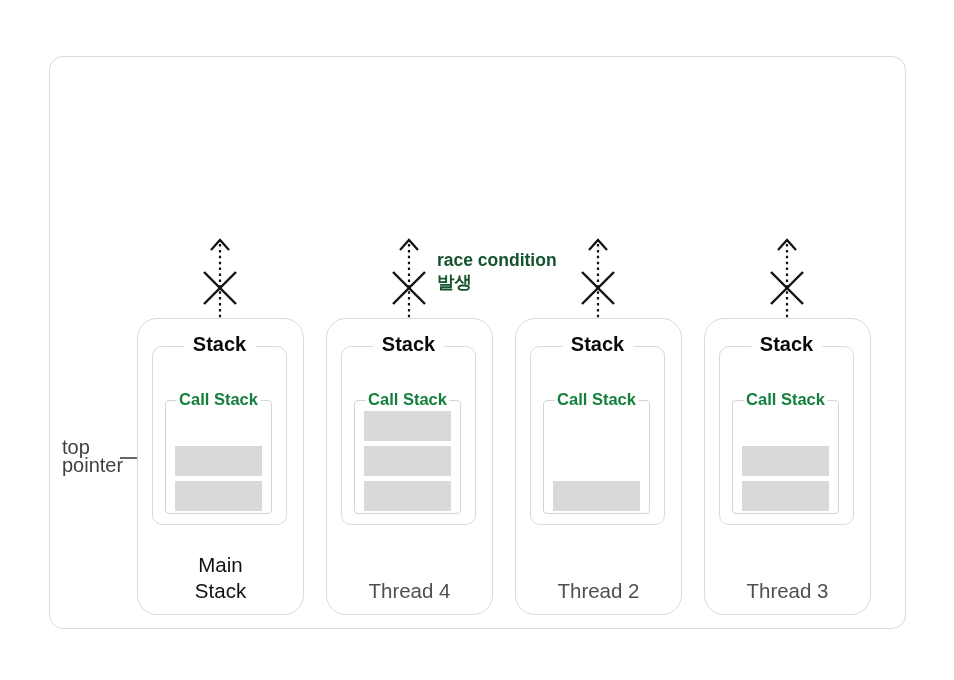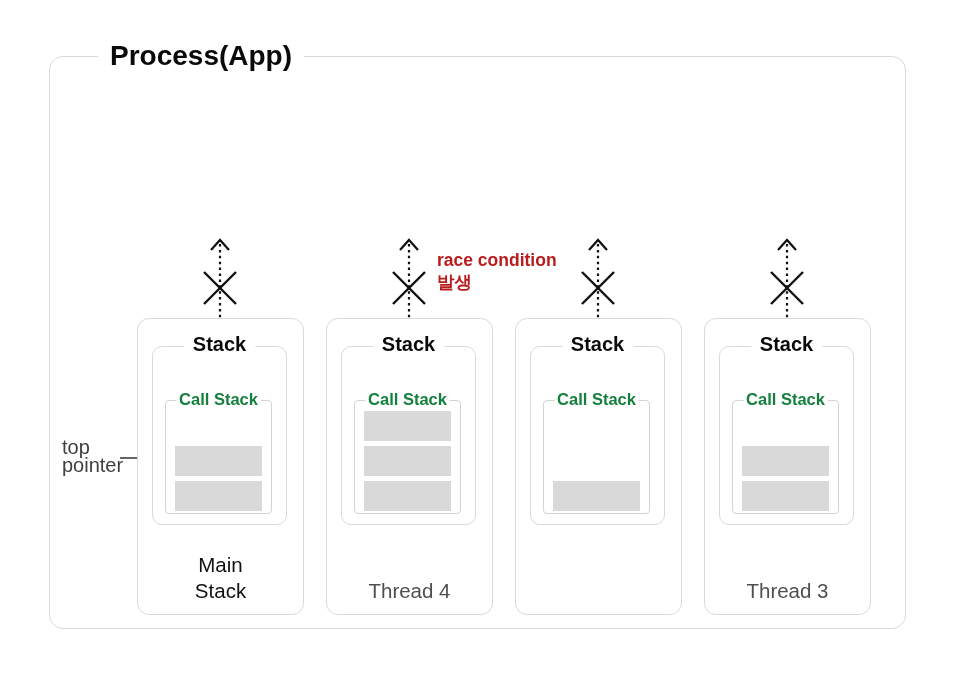--- a/index.html
+++ b/index.html
@@ -13,51 +13,50 @@
 
   .heap{position:absolute;left:136px;top:127px;width:734px;height:114px;
     background:#d9d9d9;border-radius:13px;}
   .heap-label{position:absolute;left:15px;top:17px;font-size:24px;font-weight:bold;color:#0a0a0a;}
 
   .connector{position:absolute;top:238px;}
   .dotline{stroke:#111;stroke-width:2.2;stroke-dasharray:2.5 3.4;fill:none;}
   .head{stroke:#111;stroke-width:2.2;fill:none;}
   .xline{stroke:#111;stroke-width:2.4;}
 
-  .race-note{position:absolute;left:437px;top:249px;color:#b91c1c;
+  .race-note{position:absolute;left:437px;top:249px;color:#14532d;
     font-size:17.5px;font-weight:bold;line-height:22px;}
 
   .top-pointer{position:absolute;left:62px;top:439px;font-size:20px;
     line-height:17.5px;color:#404040;}
   .pointer-arrow{position:absolute;left:118px;top:450px;}
   .parrow{stroke:#333;stroke-width:1.6;fill:none;}
 
   .thread{position:absolute;top:318px;width:165px;height:295px;
-    border:1.6px solid #d9d9d9;border-radius:12px;background:#fff;}
+    border:1.6px solid #d9d9d9;border-radius:20px;background:#fff;}
   .stack-box{position:absolute;left:14px;top:27px;width:133px;height:177px;
     border:1.6px solid #d9d9d9;border-radius:10px;}
   .stack-title{position:absolute;top:-14px;left:50%;transform:translateX(-50%);
     background:#ffffff;padding:0 9px;font-size:20px;font-weight:bold;color:#0a0a0a;white-space:nowrap;}
   .call-stack{position:absolute;left:12px;top:53px;width:105px;height:112px;
     border:1.5px solid #d4d4d4;border-radius:4px;}
   .cs-title{position:absolute;top:-11px;left:50%;transform:translateX(-50%);
     background:#ffffff;padding:0 3px;font-size:16.5px;font-weight:bold;color:#15803d;white-space:nowrap;}
   .frames{position:absolute;inset:0;}
   .frame{position:absolute;left:9px;width:87px;height:30px;background:#d9d9d9;}
   .thread-name{position:absolute;bottom:10px;left:0;width:100%;text-align:center;
     font-size:20.5px;color:#4f4f4f;line-height:26px;white-space:pre-line;}
   .thread-name.dark{color:#111111;}
 </style>
 </head>
 <body>
 
 <div class="canvas">
 
   <div class="process-box"></div>
-  <div class="process-title">Process(App)</div>
 
 
   <svg class="connector" style="left:198px" width="44" height="97" viewBox="0 0 44 97">
     <line class="dotline" x1="22" y1="6" x2="22" y2="97"></line>
     <polyline class="head" points="13,12 22,2 31,12"></polyline>
     <g>
       <line class="xline" x1="6" y1="34" x2="38" y2="66"></line>
       <line class="xline" x1="38" y1="34" x2="6" y2="66"></line>
     </g>
   </svg>
@@ -133,20 +132,21 @@
   <div class="thread" style="left:515px">
     <div class="stack-box">
       <span class="stack-title">Stack</span>
       <div class="call-stack">
         <span class="cs-title">Call Stack</span>
         <div class="frames">
             <div class="frame" style="top: 80px;"></div>
           </div>
       </div>
     </div>
+    <div class="thread-name">Thread 2</div>
   </div>
 
   <div class="thread" style="left:704px">
     <div class="stack-box">
       <span class="stack-title">Stack</span>
       <div class="call-stack">
         <span class="cs-title">Call Stack</span>
         <div class="frames">
             <div class="frame" style="top: 45px;"></div>
             <div class="frame" style="top: 80px;"></div>

